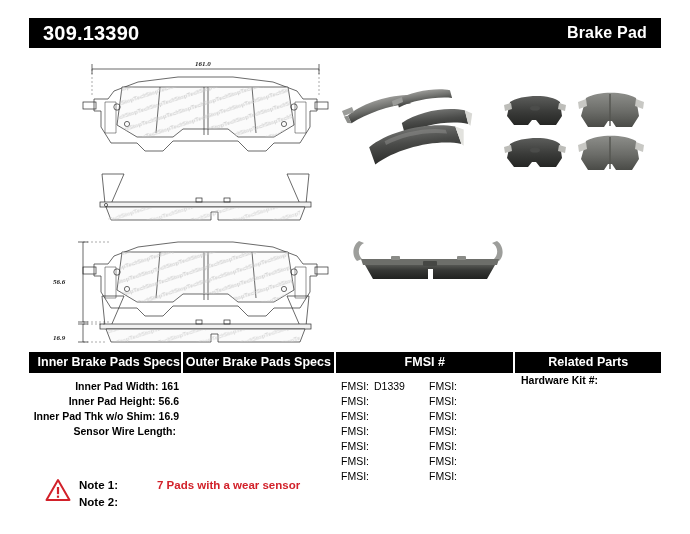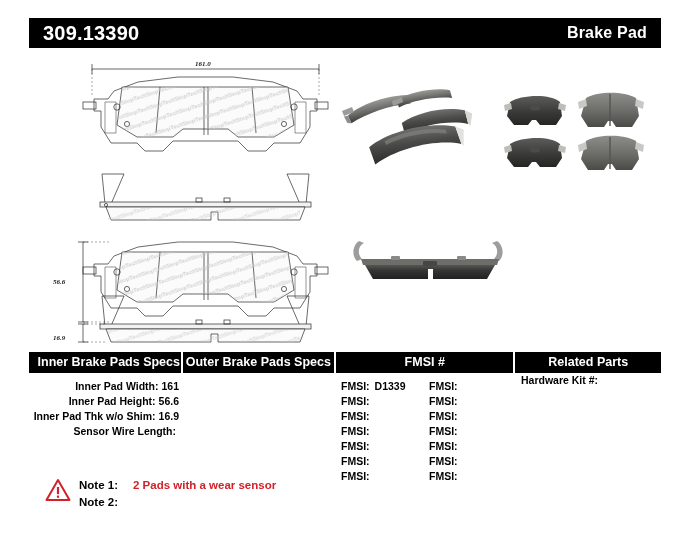--- a/index.html
+++ b/index.html
@@ -106,21 +106,21 @@
   .fmsi-grid {
     position: relative;
     padding-top: 6px;
   }
   .fmsi-row {
     display: flex;
     line-height: 15px;
   }
   .fmsi-cell {
     font-size: 10.5px;
-    font-weight: bold;
+    font-weight: normal;
     white-space: nowrap;
   }
   .fmsi-cell.a { width: 88px; padding-left: 4px; }
   .fmsi-cell.b { width: 88px; padding-left: 4px; }
   .fmsi-cell .val { padding-left: 5px; }
 
   .rel-line {
     font-size: 10.5px;
     font-weight: bold;
     line-height: 15px;
@@ -142,20 +142,21 @@
     margin-right: 8px;
     margin-top: 1px;
     flex: 0 0 auto;
   }
   .note-lines { padding-top: 1px; }
   .note-row {
     display: flex;
     align-items: flex-end;
     line-height: 17px;
     white-space: nowrap;
+    gap: 24px;
   }
   .note-label {
     font-size: 11.5px;
     font-weight: bold;
     color: #000;
     width: 50px;
   }
   .note-text {
     font-size: 11.5px;
     font-weight: bold;
@@ -470,20 +471,20 @@
 
 <div class="notes">
   <svg class="warn-icon" viewBox="0 0 26 26">
     <path d="M13,3 L24.5,23 L1.5,23 Z" fill="#ffffff" stroke="#d2212a" stroke-width="2" stroke-linejoin="round"></path>
     <rect x="11.9" y="10" width="2.2" height="7.2" fill="#d2212a"></rect>
     <rect x="11.9" y="18.6" width="2.2" height="2.2" fill="#d2212a"></rect>
   </svg>
   <div class="note-lines">
     <div class="note-row">
       <span class="note-label">Note 1:</span>
-      <span class="note-text">2 Pads with a wear sensor</span>
+      <span class="note-text">7 Pads with a wear sensor</span>
     </div>
     <div class="note-row">
       <span class="note-label">Note 2:</span>
       <span class="note-text"></span>
     </div>
   </div>
 </div>
 
 </body></html>

